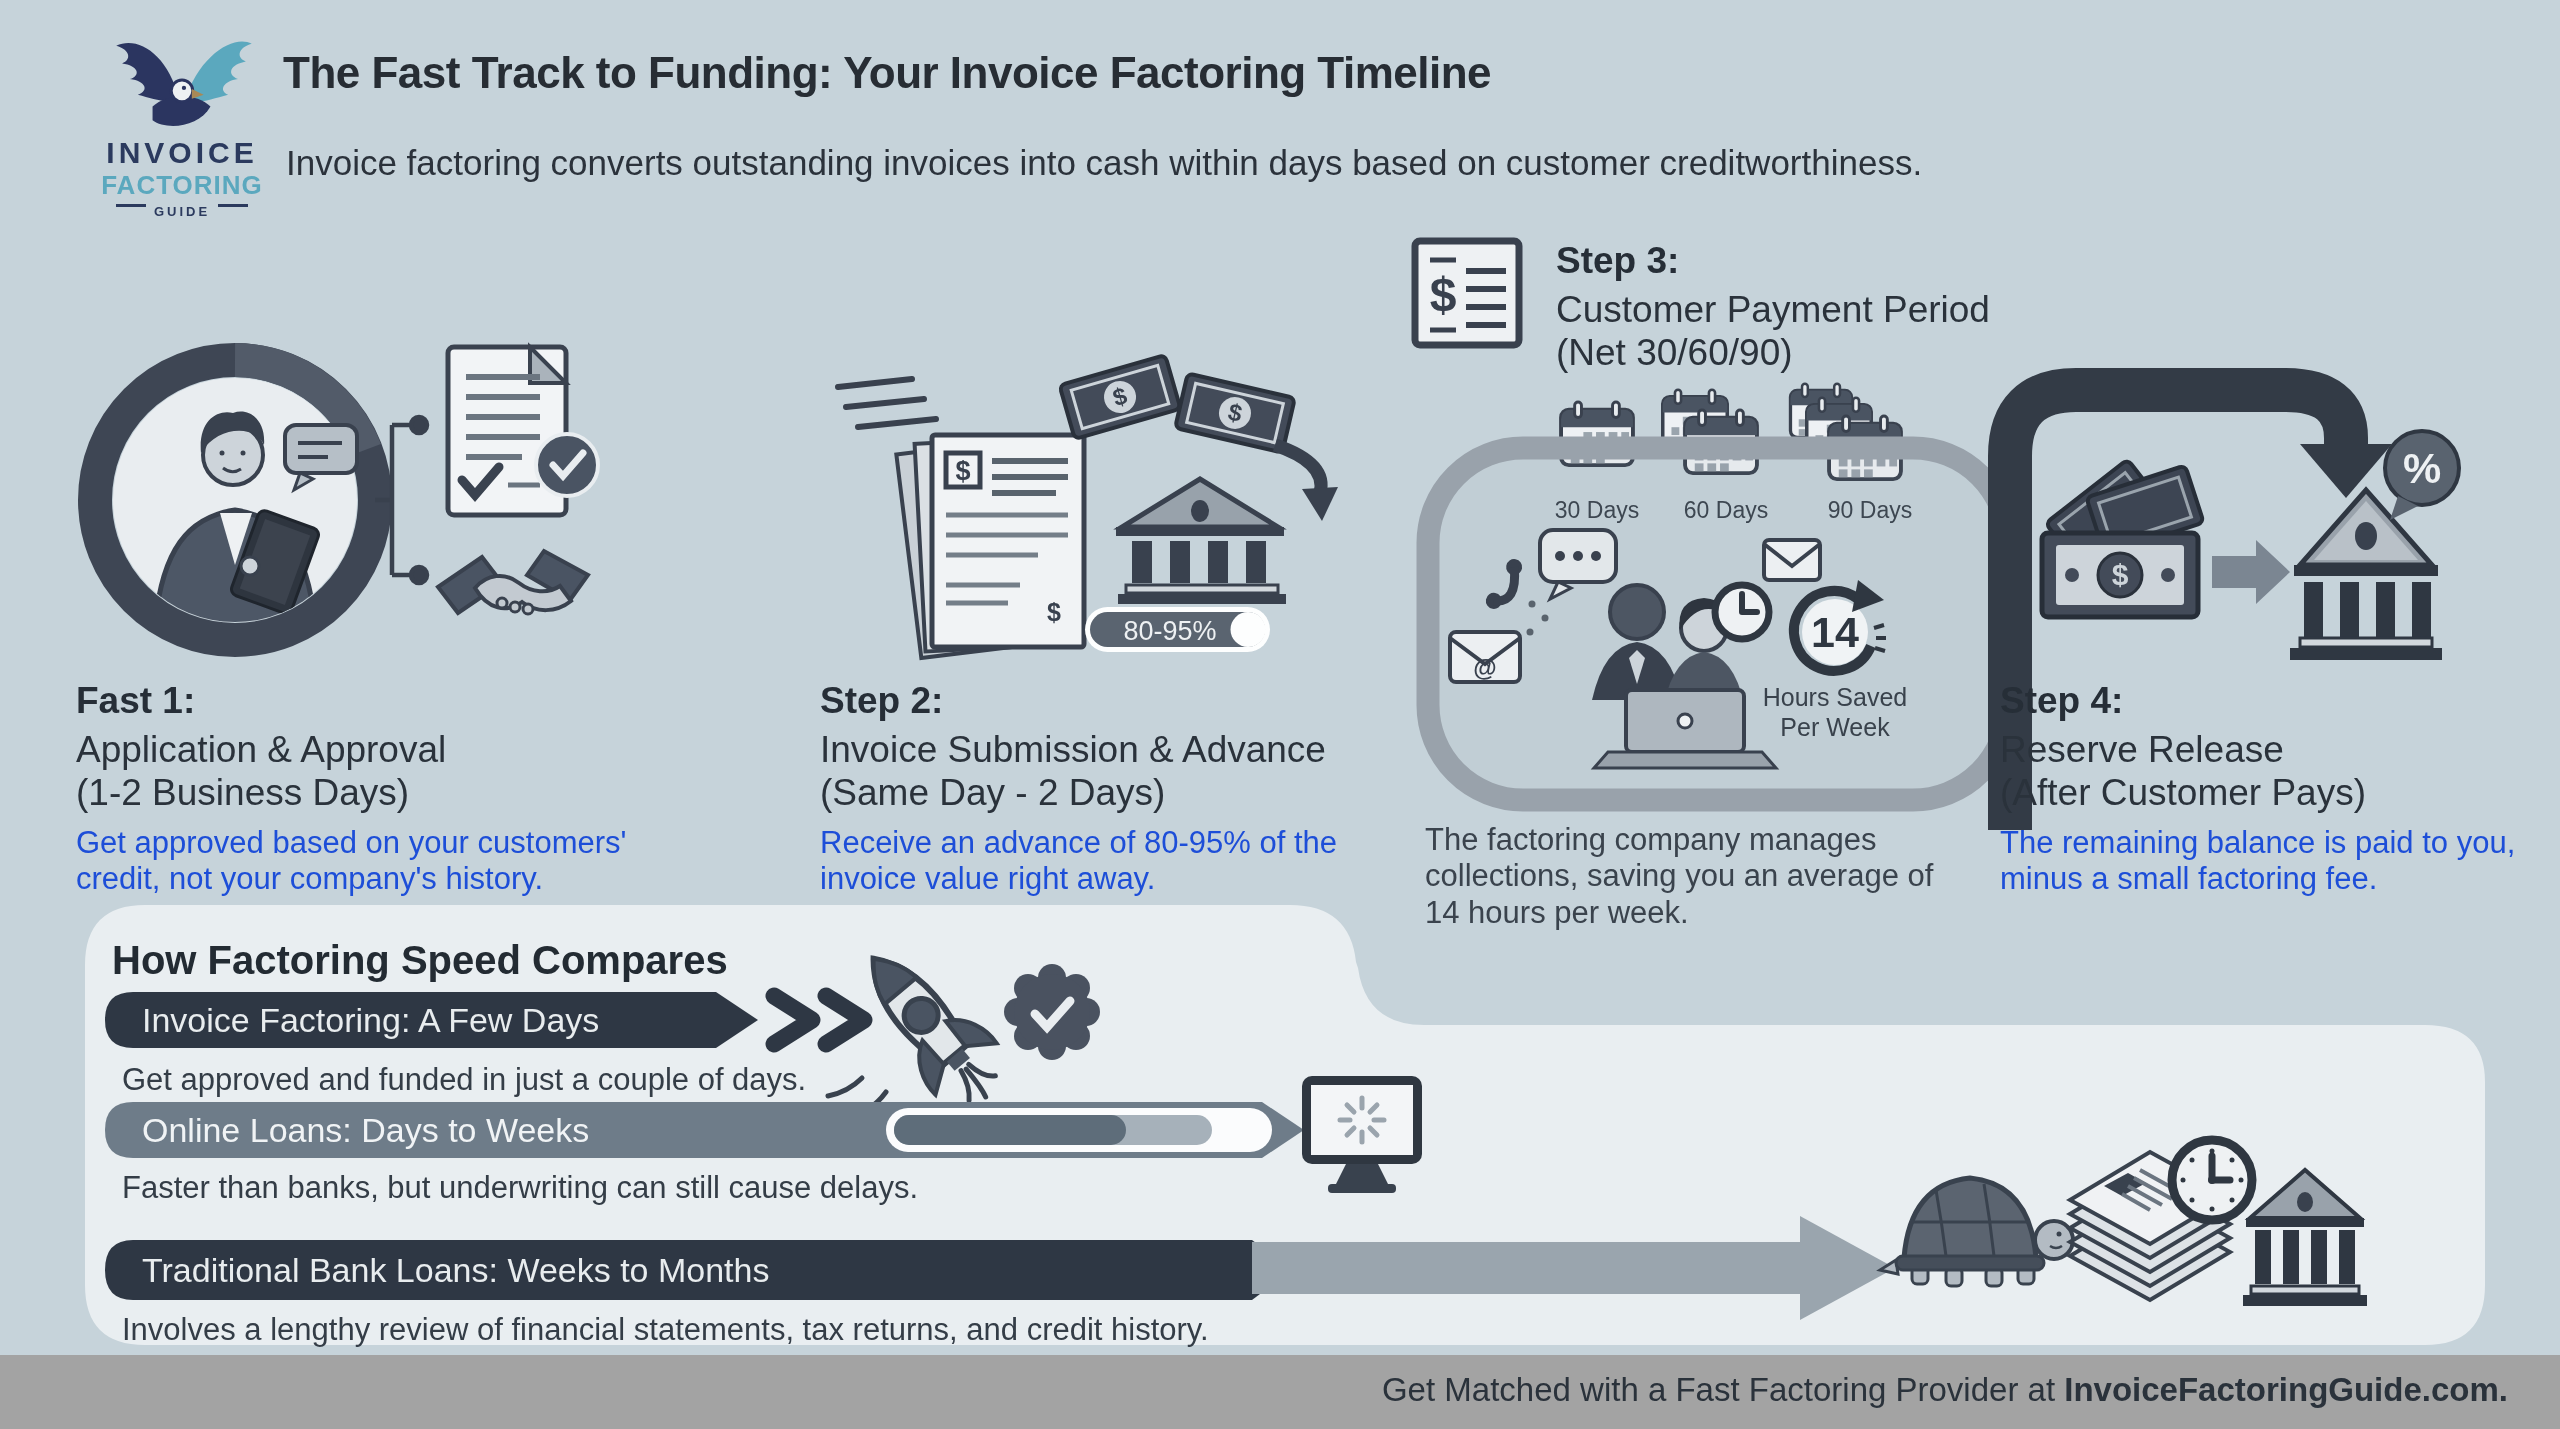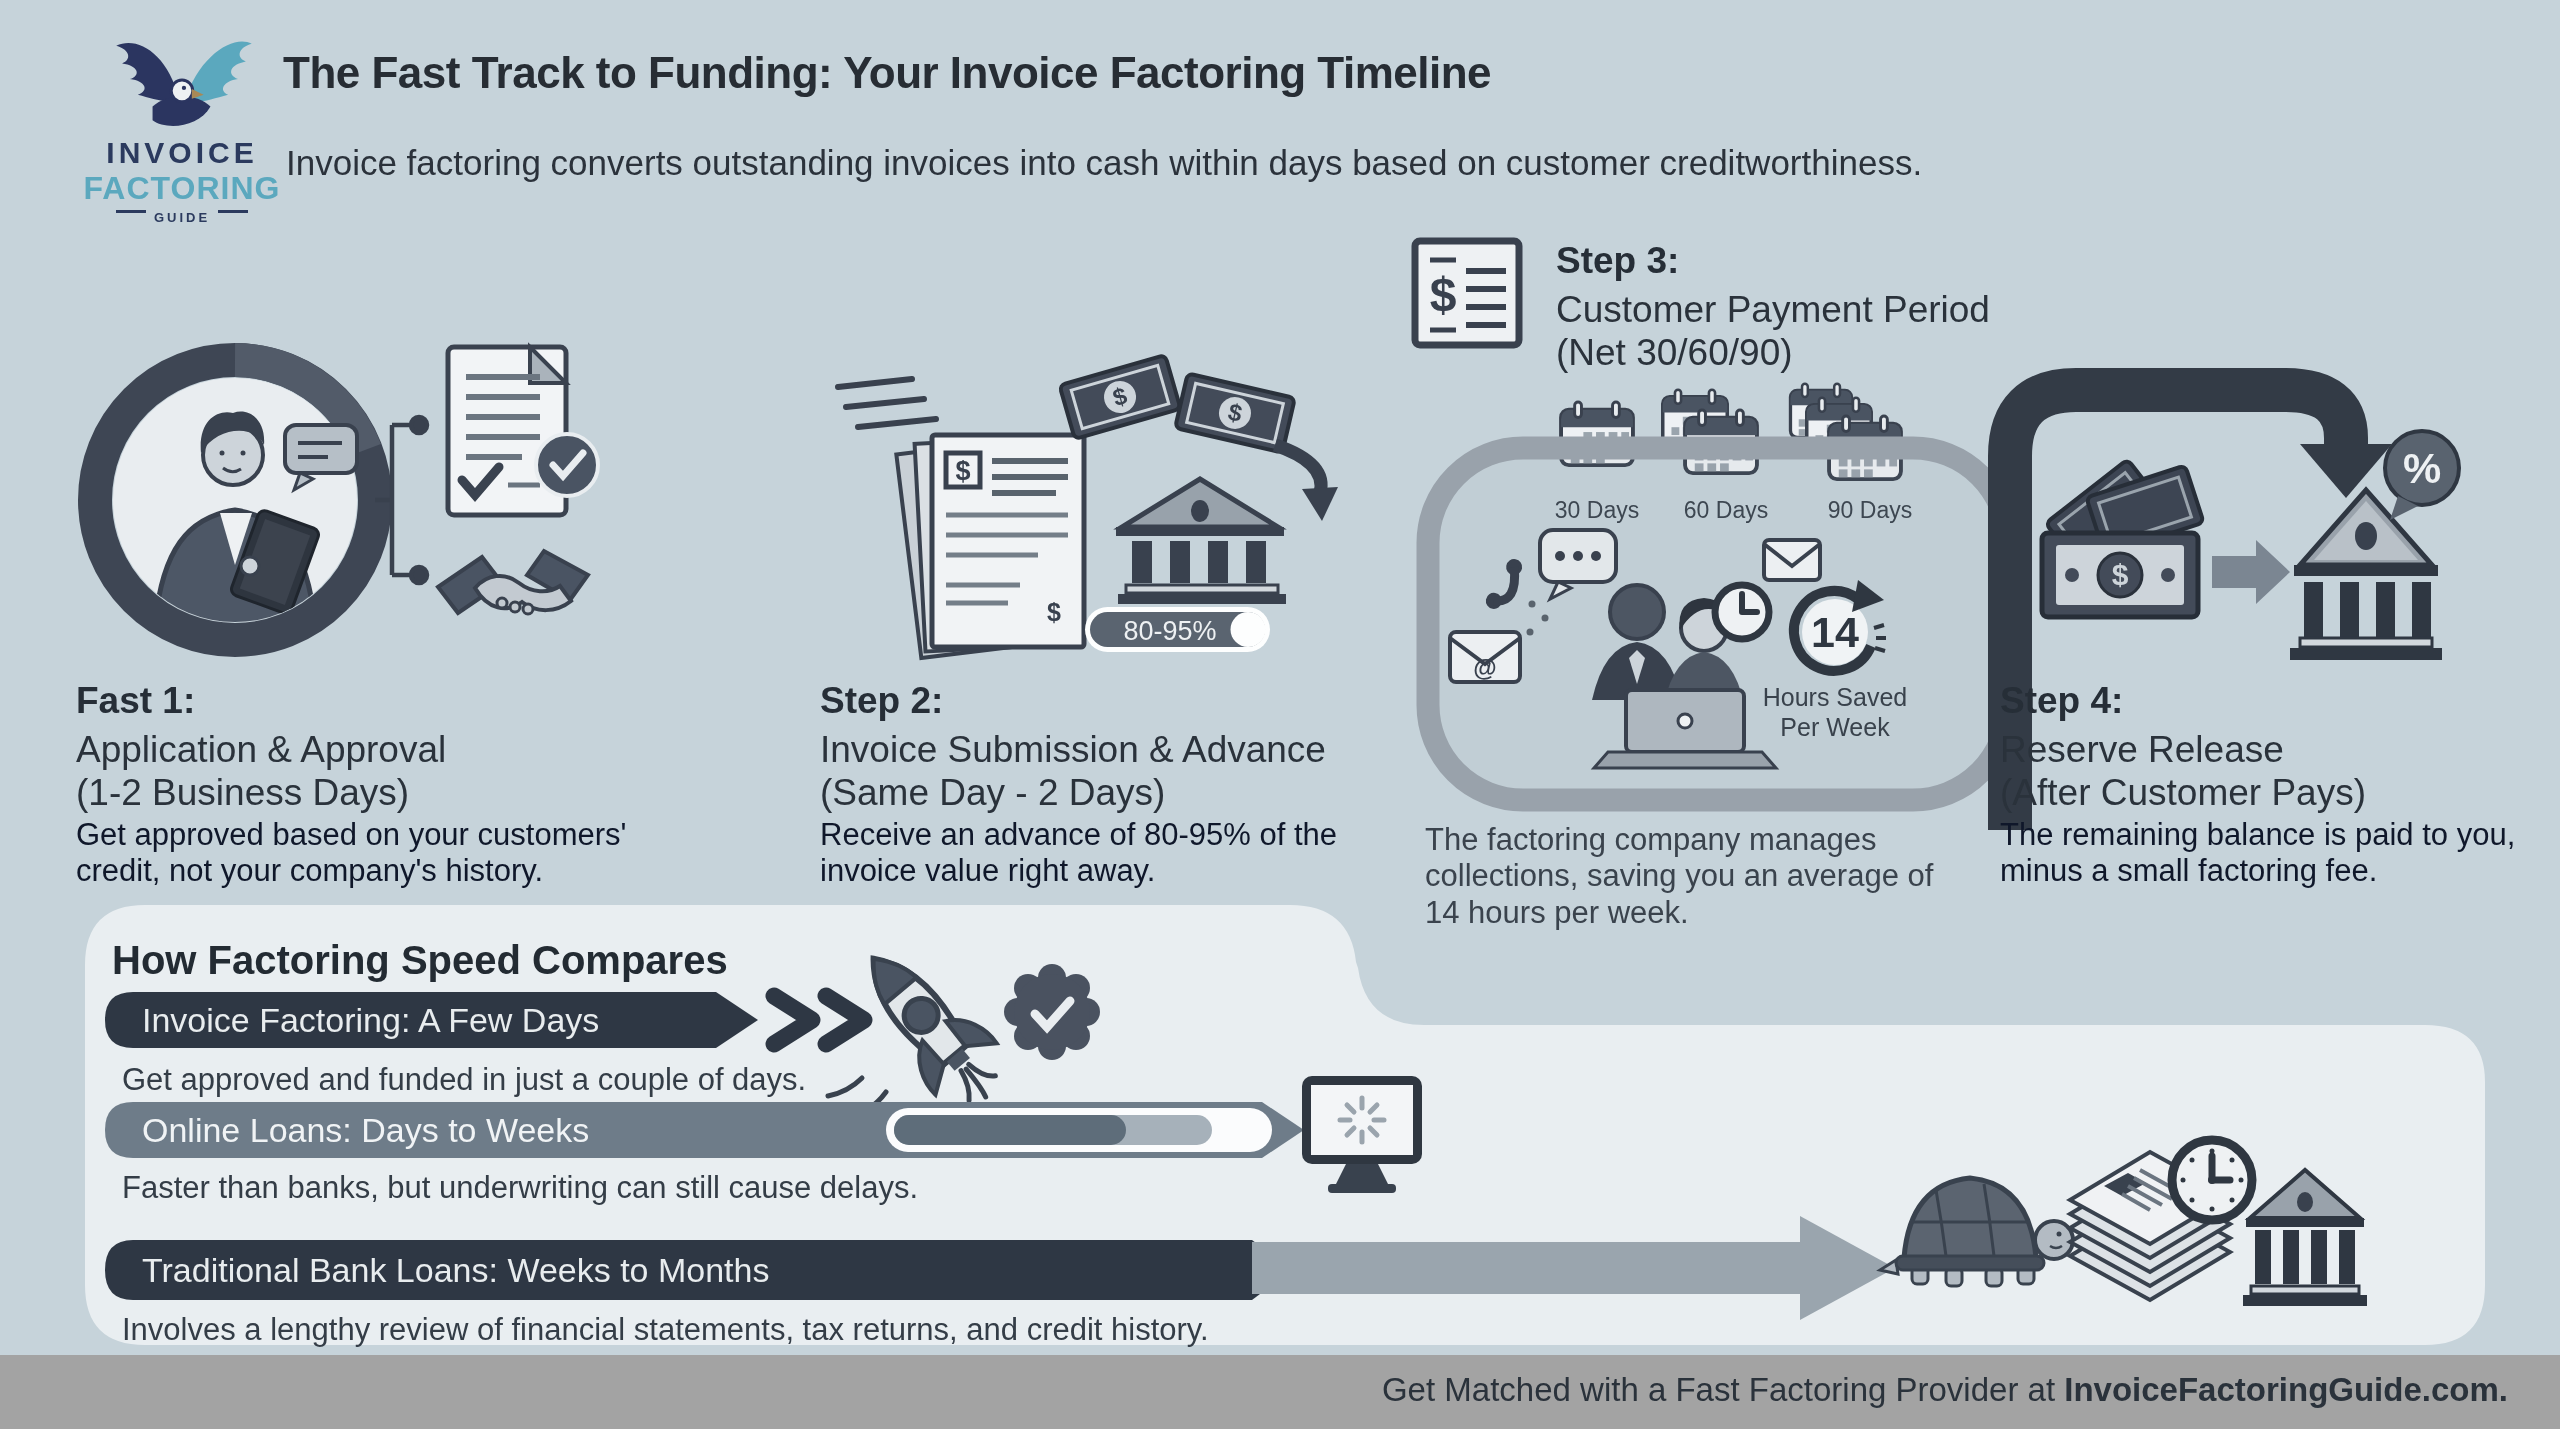--- a/index.html
+++ b/index.html
@@ -5,31 +5,31 @@
   * { margin:0; padding:0; box-sizing:border-box; }
   html,body { background:#aebbc2; }
   body { font-family:"Liberation Sans","DejaVu Sans",sans-serif; }
   #canvas { position:relative; width:2560px; height:1429px; background:#c6d3da; overflow:hidden; }
   .abs { position:absolute; }
   svg text { font-family:"Liberation Sans","DejaVu Sans",sans-serif; }
 
   
   .logo { left:68px; top:30px; width:228px; text-align:center; }
   .logo-line1 { font-size:30px; font-weight:800; letter-spacing:4px; color:#2b3a5e; margin-top:-6px;}
-  .logo-line2 { font-size:32px; font-weight:800; letter-spacing:1px; color:#5ba8be; }
+  .logo-line2 { font-size:26px; font-weight:800; letter-spacing:1px; color:#5ba8be; }
   .logo-line3 { display:flex; align-items:flex-start; justify-content:center; gap:8px; margin-top:3px;}
   .logo-line3 .rule { width:30px; height:3px; background:#2b3a5e; }
   .logo-line3 .guide { font-size:13px; font-weight:700; letter-spacing:3px; color:#2b3a5e; }
   .page-title { left:283px; top:48px; font-size:44px; font-weight:700; color:#272d34; letter-spacing:-0.5px; }
   .page-subtitle { left:286px; top:143px; font-size:35px; color:#2b323b; }
 
   
   .step-label { font-size:37px; font-weight:700; color:#262e37; margin-bottom:7px; }
   .step-title { font-size:37px; font-weight:400; color:#2a323b; line-height:1.16; }
-  .step-desc  { font-size:31px; color:#0f172a; line-height:1.17; margin-top:2px; }
+  .step-desc  { font-size:31px; color:#1d4ed8; line-height:1.17; margin-top:10px; }
   .step1-text { left:76px;  top:680px; width:660px; }
   .step2-text { left:820px; top:680px; width:660px; }
   .step3-text { left:1556px; top:240px; width:640px; }
   .step3-desc { left:1425px; top:822px; width:620px; font-size:31px; color:#3a434d; line-height:1.17; }
   .step4-text { left:2000px; top:680px; width:560px; }
 
   
   .footer-band { left:0; top:1355px; width:2560px; height:74px; background:#a3a3a3; }
   .footer-text { position:absolute; right:52px; top:16px; font-size:33px; color:#2a323b; }
   .footer-text .brand { font-weight:700; }

